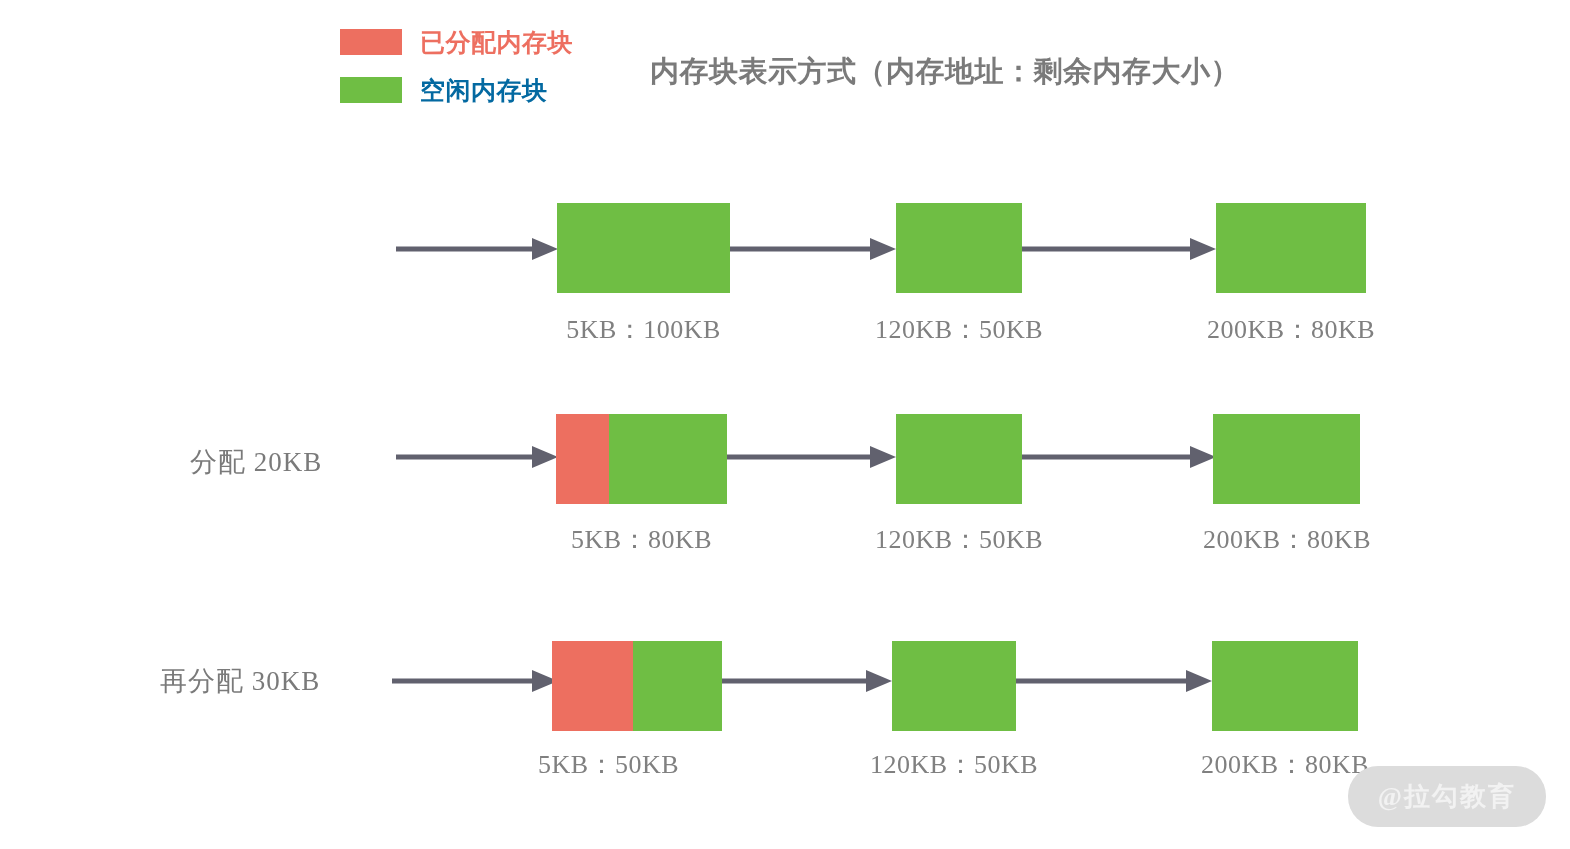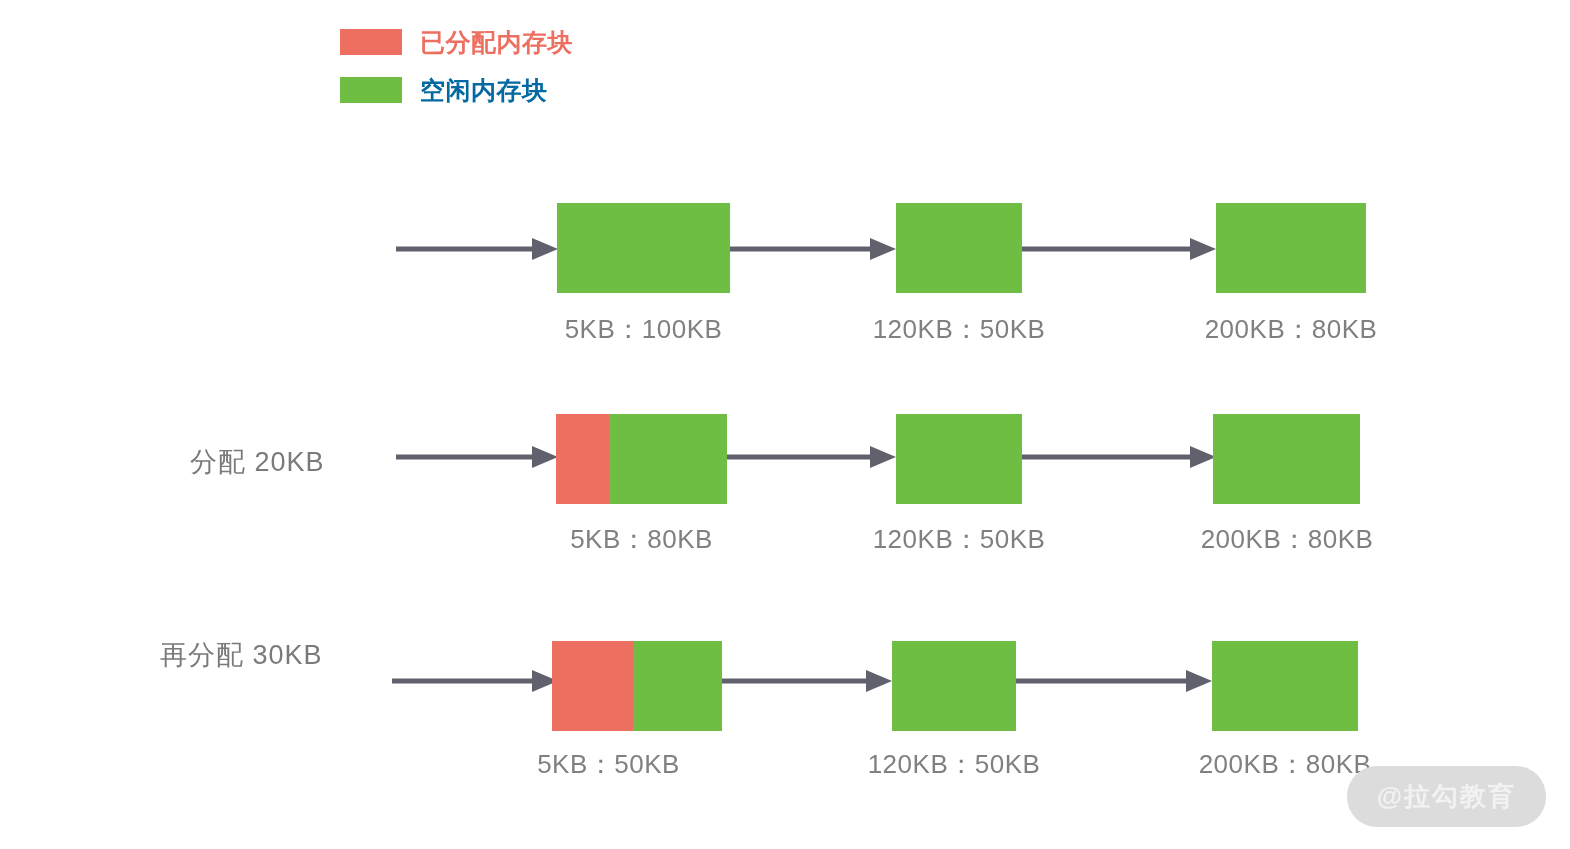--- a/index.html
+++ b/index.html
@@ -9,20 +9,21 @@
   }
   body {
     font-family: "Liberation Sans", "DejaVu Sans", sans-serif;
   }
   #canvas {
     position: relative;
     width: 1570px;
     height: 849px;
     background: #ffffff;
     overflow: hidden;
+    font-family: Liberation Serif, serif;
   }
 
   
   .legend {
     position: absolute;
     left: 340px;
     top: 24px;
   }
   .legend-row {
     display: flex;
@@ -124,20 +125,21 @@
     <div class="legend-row">
       <span class="legend-swatch seg-used"></span>
       <span class="legend-label allocated">已分配内存块</span>
     </div>
     <div class="legend-row">
       <span class="legend-swatch seg-free"></span>
       <span class="legend-label free">空闲内存块</span>
     </div>
   </div>
 
+  <div class="diagram-title">内存块表示方式（内存地址：剩余内存大小）</div>
 
   <div class="row" style="top:0;">
 
     <span class="arrow" style="left:396px; top:238px; width:162px;">
       <svg width="162" height="22" viewBox="0 0 162 22">
         <line x1="0" y1="11" x2="142" y2="11" stroke="#61616E" stroke-width="5"></line>
         <polygon points="136,0 162,11 136,22" fill="#61616E"></polygon>
       </svg>
     </span>
 
@@ -208,21 +210,21 @@
     </span>
 
     <div class="mem-block" style="left:1213px; top:414px; width:147px;">
       <div class="seg seg-free" style="width:100%;"></div>
     </div>
     <div class="block-caption" style="left:1150px; top:522px; width:274px;">200KB：80KB</div>
   </div>
 
   <div class="row" style="top:0;">
 
-    <div class="row-label" style="left:160px; top:637px;text-align:center;">再分配 30KB</div>
+    <div class="row-label" style="left:160px; top:663px;text-align:center;">再分配 30KB</div>
 
     <span class="arrow" style="left:392px; top:670px; width:166px;">
       <svg width="166" height="22" viewBox="0 0 166 22">
         <line x1="0" y1="11" x2="146" y2="11" stroke="#61616E" stroke-width="5"></line>
         <polygon points="140,0 166,11 140,22" fill="#61616E"></polygon>
       </svg>
     </span>
 
     <div class="mem-block" style="left:552px; top:641px; width:170px;">
       <div class="seg seg-used" style="width:81px;"></div>

